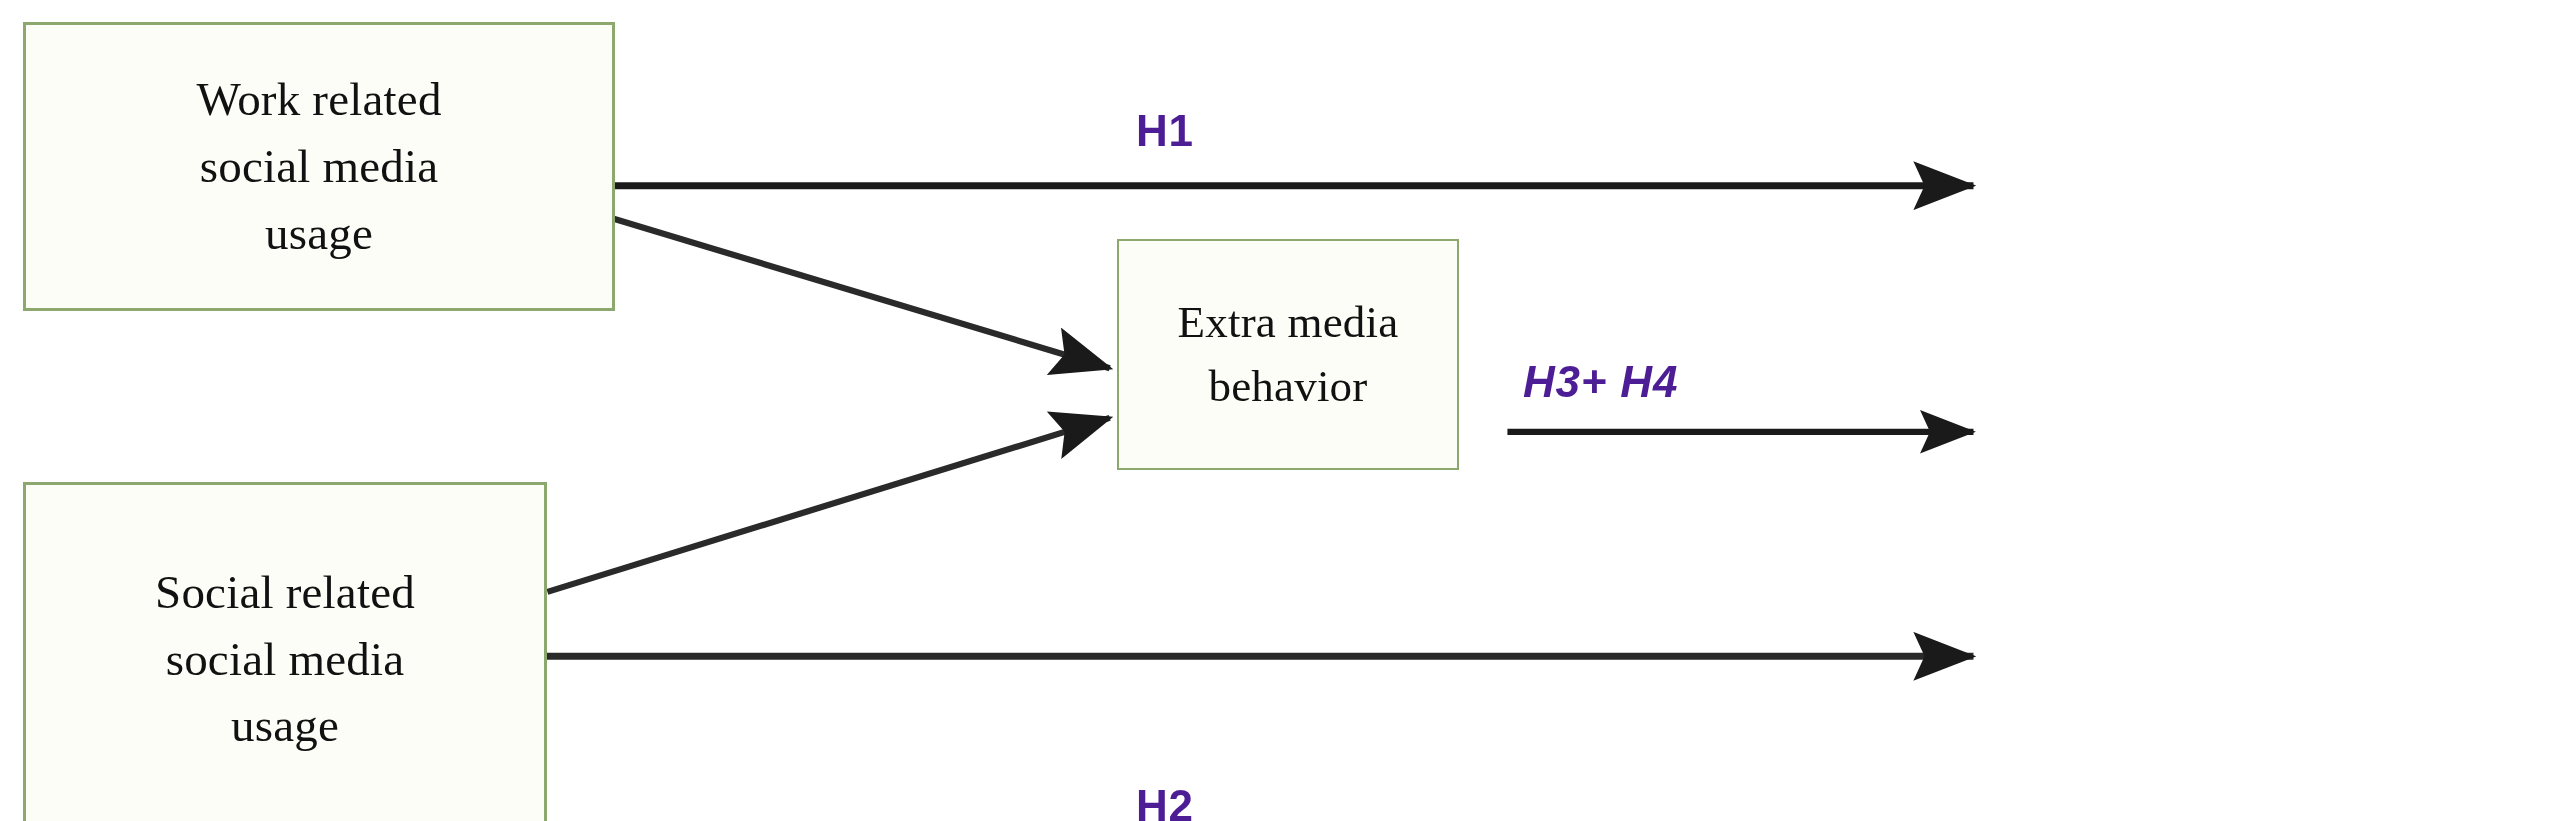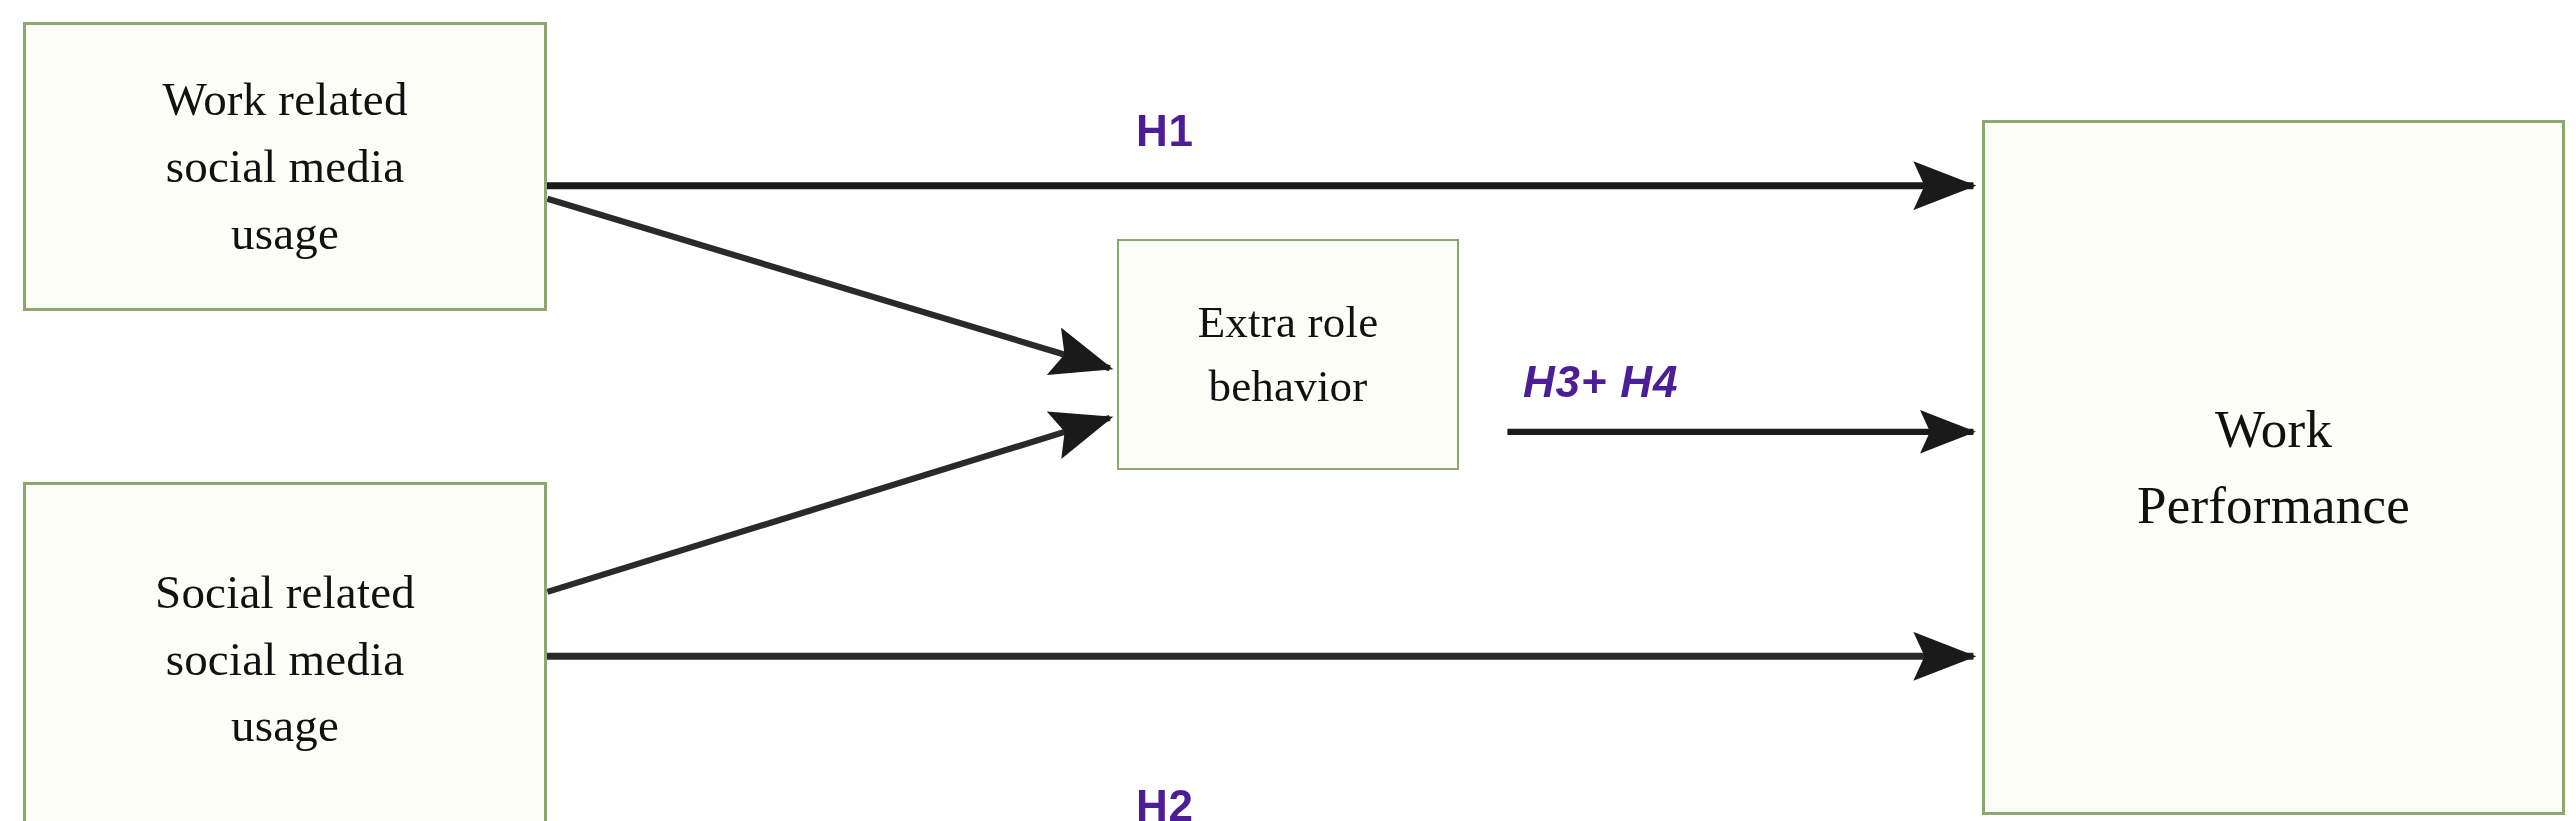--- a/index.html
+++ b/index.html
@@ -44,21 +44,21 @@
   }
   .node-label {
     display: block;
     padding: 0 14px;
     white-space: pre-line;
   }
   
   #node-work-related {
     left: 23px;
     top: 22px;
-    width: 524px;
+    width: 592px;
     height: 289px;
     font-size: 47px;
   }
   #node-social-related {
     left: 23px;
     top: 482px;
     width: 524px;
     height: 354px;
     font-size: 47px;
   }
@@ -134,28 +134,24 @@
 usage</span>
   </div>
 
   <div class="node-box" id="node-social-related">
     <span class="node-label">Social related
 social media
 usage</span>
   </div>
 
   <div class="node-box" id="node-extra-role">
-    <span class="node-label">Extra role
+    <span class="node-label">Extra media
 behavior</span>
   </div>
 
-  <div class="node-box" id="node-work-performance">
-    <span class="node-label">Work
-Performance</span>
-  </div>
 
   <div class="hyp-label" id="label-h1">H1</div>
 
   <div class="hyp-label" id="label-h2">H2</div>
 
   <div class="hyp-label" id="label-h3-h4">H3+ H4</div>
 
 </div>
 
 

